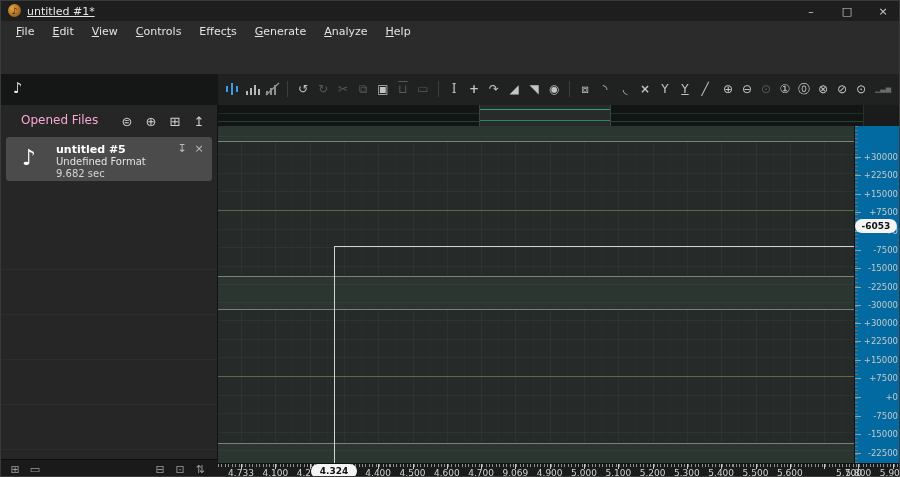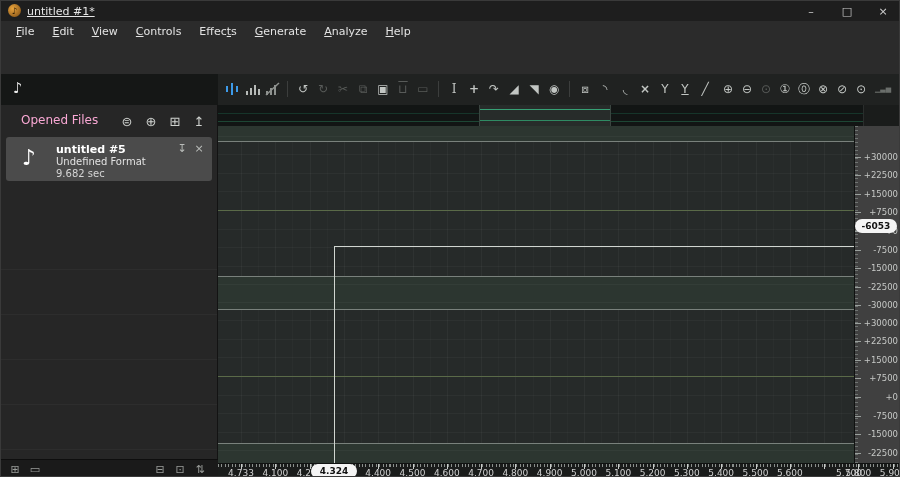--- a/index.html
+++ b/index.html
@@ -88,21 +88,21 @@
   .ovviewport{position:absolute;left:261px;top:0;width:132px;height:21px;background:#272c2a;border-left:1px solid #3a4540;border-right:1px solid #3a4540;box-sizing:border-box;}
   .wavearea{position:absolute;left:0;top:21px;width:636px;height:337px;overflow:hidden;}
   .band{position:absolute;left:0;width:636px;background:#2c3630;}
   .bandline{position:absolute;left:0;width:636px;height:1px;background:#79817c;}
   .zeroline{position:absolute;left:0;width:636px;height:1px;background:#5a6a48;}
   .hgrid{position:absolute;left:0;width:636px;height:1px;background:rgba(255,255,255,0.035);}
   .vgrid{position:absolute;top:0;width:1px;height:337px;background:rgba(255,255,255,0.04);}
   .vgrid.minor{background:rgba(255,255,255,0.018);}
   .xhair-h{position:absolute;left:116px;top:120px;width:520px;height:1px;background:#d0d5d0;}
   .xhair-v{position:absolute;left:116px;top:120px;width:1px;height:217px;background:#d0d5d0;}
-  .axis{position:absolute;left:636px;top:21px;width:47px;height:337px;background:#404040;
+  .axis{position:absolute;left:636px;top:21px;width:47px;height:337px;background:#0369a1;
         border-left:1px solid #0f1110;box-sizing:border-box;}
   .axisticks{position:absolute;left:0;top:0;width:3px;height:337px;
              background:repeating-linear-gradient(to bottom,#6f7472 0px,#6f7472 1px,transparent 1px,transparent 4px);}
   .axismajor{position:absolute;left:0;width:6px;height:1px;background:#9aa09d;}
   .axislabel{position:absolute;left:5px;width:38px;height:10px;line-height:10px;font-size:8.5px;
              color:#c6c8c6;text-align:right;}
   .pill{position:absolute;background:#f4f4f4;color:#111;border-radius:7px;text-align:center;
         font-size:9px;font-weight:bold;z-index:5;}
   .vpill{left:637px;top:114px;width:42px;height:14px;line-height:14px;}
   .timeline{position:absolute;left:0;top:358px;width:683px;height:15px;background:#1a1c1b;border-top:1px solid #0f1110;box-sizing:border-box;}
@@ -437,21 +437,21 @@
           <div class="tllabel" style="left: 125.9px;">4.300</div>
           <div class="tlmajor" style="left: 160.2px;"></div>
           <div class="tllabel" style="left: 160.2px;">4.400</div>
           <div class="tlmajor" style="left: 194.5px;"></div>
           <div class="tllabel" style="left: 194.5px;">4.500</div>
           <div class="tlmajor" style="left: 228.8px;"></div>
           <div class="tllabel" style="left: 228.8px;">4.600</div>
           <div class="tlmajor" style="left: 263.1px;"></div>
           <div class="tllabel" style="left: 263.1px;">4.700</div>
           <div class="tlmajor" style="left: 297.4px;"></div>
-          <div class="tllabel" style="left: 297.4px;">4.800</div>
+          <div class="tllabel" style="left: 297.4px;">9.069</div>
           <div class="tlmajor" style="left: 331.7px;"></div>
           <div class="tllabel" style="left: 331.7px;">4.900</div>
           <div class="tlmajor" style="left: 366px;"></div>
           <div class="tllabel" style="left: 366px;">5.000</div>
           <div class="tlmajor" style="left: 400.3px;"></div>
           <div class="tllabel" style="left: 400.3px;">5.100</div>
           <div class="tlmajor" style="left: 434.6px;"></div>
           <div class="tllabel" style="left: 434.6px;">5.200</div>
           <div class="tlmajor" style="left: 468.9px;"></div>
           <div class="tllabel" style="left: 468.9px;">5.300</div>

